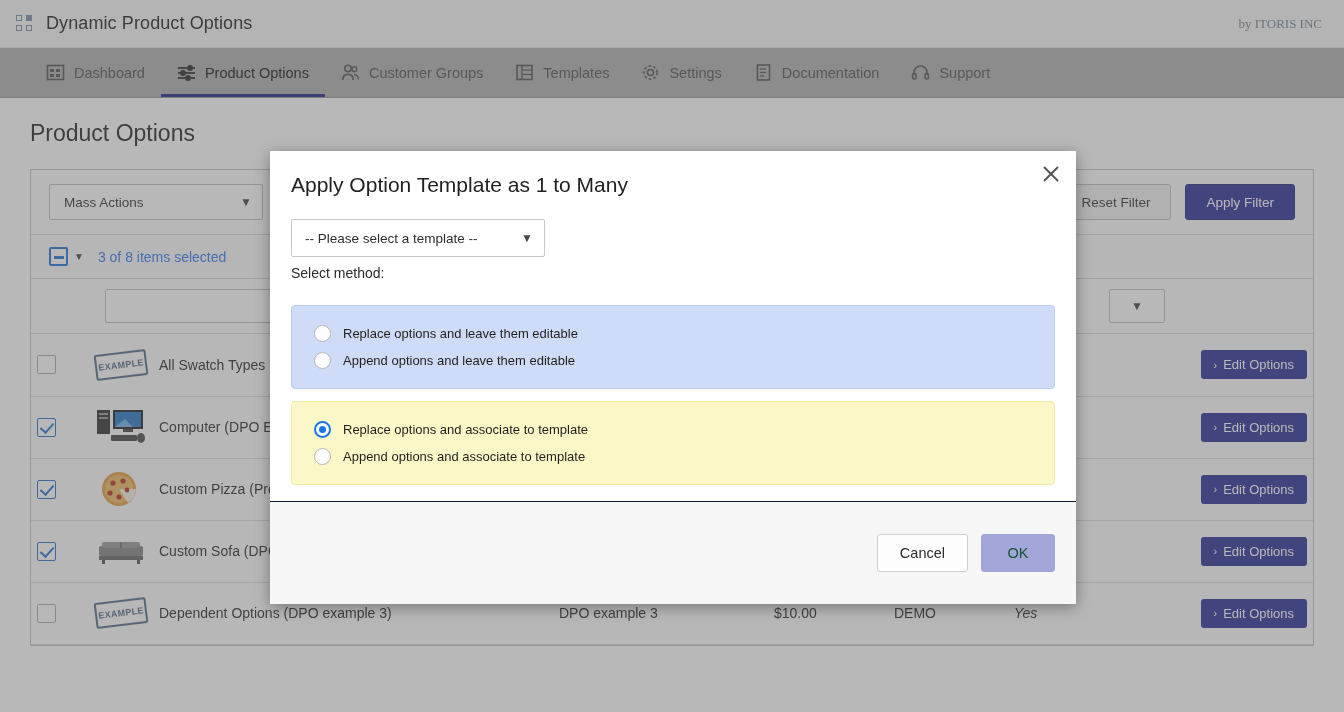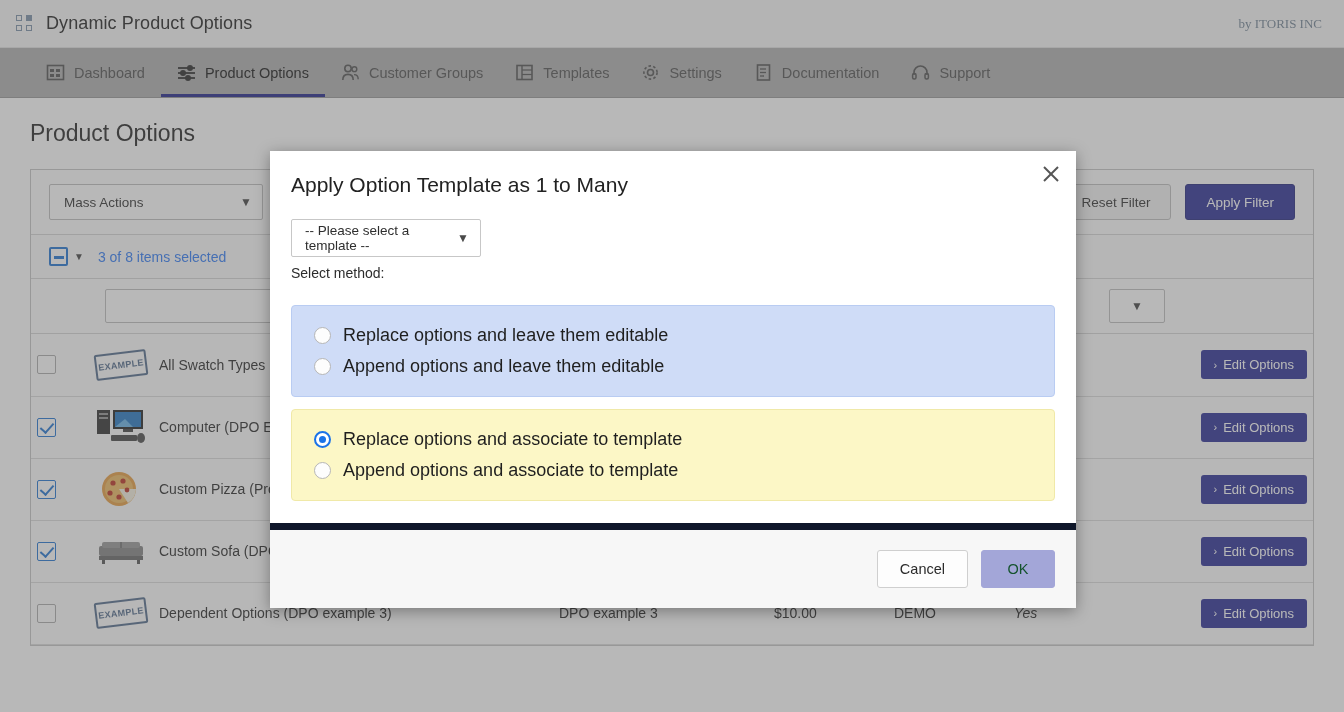--- a/index.html
+++ b/index.html
@@ -169,48 +169,48 @@
   }
   .modal-body { padding: 22px 21px 0 21px; position: relative; }
   .modal-title { font-size: 21px; color:#222; margin:0 0 22px 0; font-weight: normal;}
   .close-x {
     position:absolute; right: 10px; top: 8px; width: 30px; height: 30px;
     display:flex; align-items:center; justify-content:center; cursor:pointer;
   }
   .row-select { display:flex; align-items:center; gap:16px; margin-bottom: 8px;}
   .row-label { font-size: 14px; color:#2c2c2c; }
   .tpl-select {
-    width: 190px; height: 38px; border:1px solid #c7c7c7; background:#fff; border-radius:2px;
+    width: 254px; height: 38px; border:1px solid #c7c7c7; background:#fff; border-radius:2px;
     display:flex; align-items:center; justify-content:space-between; padding: 0 11px 0 13px;
     font-size: 13.5px; color:#2e2e2e;
   }
   .method-label { font-size:14px; color:#2c2c2c; margin: 6px 0 24px 0; }
 
   .opt-group {
     border-radius: 4px; padding: 14px 0 14px 0; margin-bottom: 12px;
   }
   .opt-group.blue   { background:#cfdcf7; border:1px solid #b9ccf2; }
   .opt-group.yellow { background:#fcf7c6; border:1px solid #f0e9a8; }
   .opt-row { display:flex; align-items:center; gap: 12px; padding: 5px 0 5px 22px; cursor:pointer;}
   .radio {
     width: 17px; height: 17px; border-radius:50%;
     border:1px solid #b6b6b6; background:#fdfdfd; flex:none; position:relative;
   }
   .radio.on { border: 2px solid #1a73e8; background:#fff; }
   .radio.on::after {
     content:""; position:absolute; left:3px; top:3px; width:7px; height:7px;
     border-radius:50%; background:#1a73e8;
   }
-  .opt-text { font-size: 18px; color:#1f1f1f; }
+  .opt-text { font-size: 13px; color:#1f1f1f; }
 
   .modal-footer {
-    margin-top: 22px;
-    border-top: 7px solid #0f172a;
+    margin-top: 16px;
+    border-top: 1px solid #0f172a;
     background:#f7f7f7;
-    padding: 20px 21px;
+    padding: 32px 21px;
     display:flex; justify-content:flex-end; align-items:center; gap: 13px;
   }
   .mbtn {
     height: 38px; min-width: 74px; padding: 0 22px; border-radius:3px;
     font-size: 14.5px; display:flex; align-items:center; justify-content:center; cursor:pointer;
   }
   .mbtn.cancel { background:#fdfdfd; border:1px solid #cfcfcf; color:#2b2b2b; }
   .mbtn.ok { background:#a3a6d8; border:1px solid #a3a6d8; color:#14532d; }
 
   .ex-stamp {

